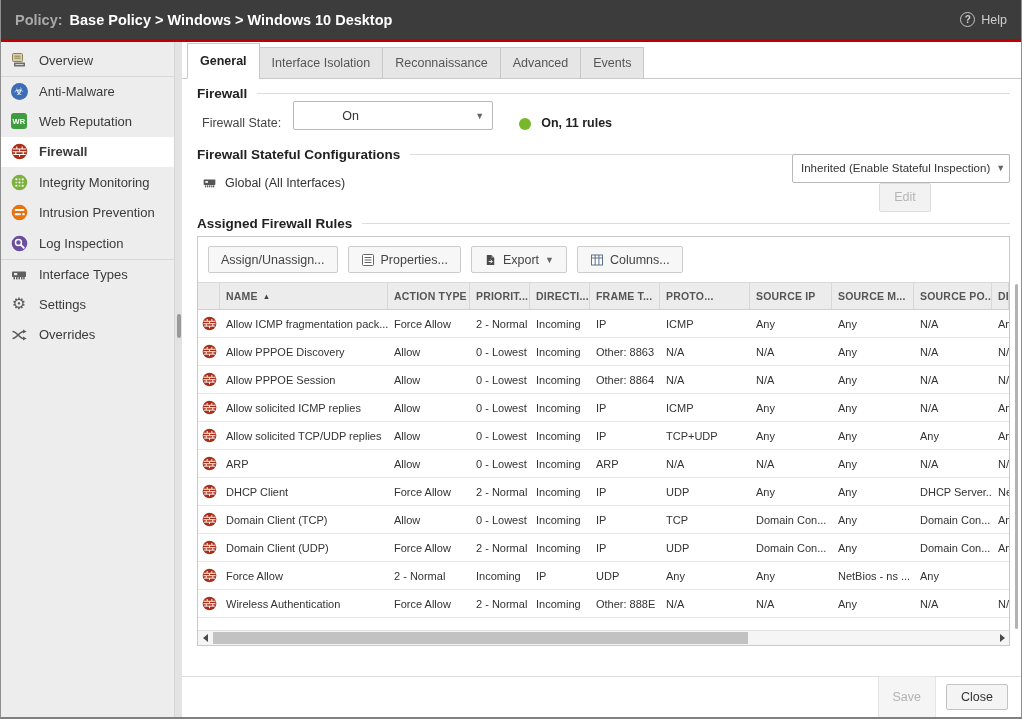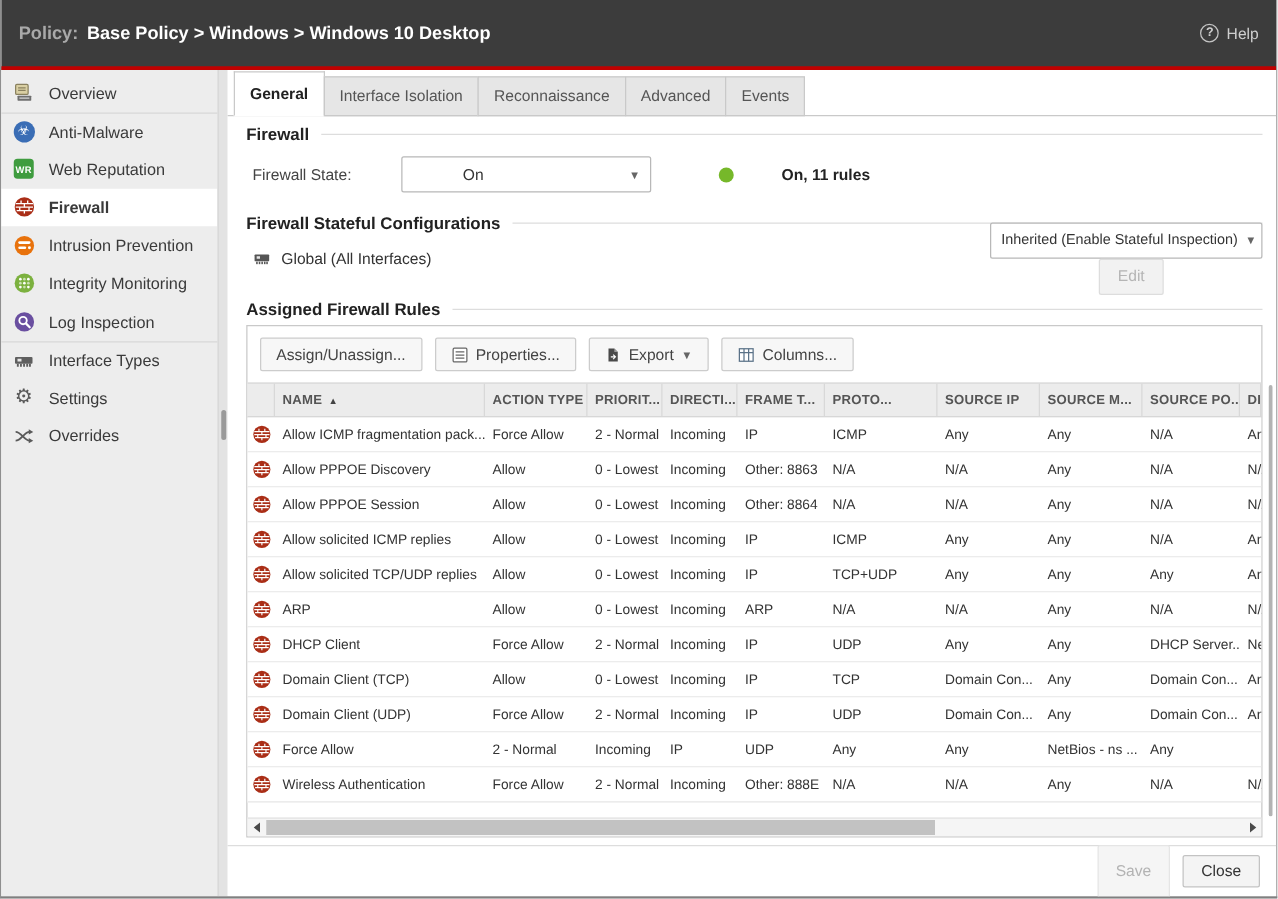--- a/index.html
+++ b/index.html
@@ -3,21 +3,21 @@
 <meta charset="utf-8">
 <style>
   * { margin:0; padding:0; box-sizing:border-box; }
   html,body { width:1022px; height:719px; }
   body { font-family:"Liberation Sans", sans-serif; background:#fff; overflow:hidden; }
 
   .page { width:1022px; height:719px; display:flex; flex-direction:column;
           border-left:1px solid #8f8f8f; border-right:1px solid #8f8f8f; border-bottom:2px solid #808080; overflow:hidden; }
 
   
-  .titlebar { flex:none; height:56px; background:#3c3c3c; border-bottom:3px solid #c00000;
+  .titlebar { flex:none; height:42px; background:#3c3c3c; border-bottom:3px solid #c00000;
               display:flex; align-items:center; padding:0 14px; }
   .titlebar .prefix { color:#a9a9a9; font-size:14.5px; font-weight:bold; margin-right:7px; white-space:nowrap; }
   .titlebar .crumb  { color:#ffffff; font-size:14.5px; font-weight:bold; white-space:nowrap; }
   .helpbox { margin-left:auto; display:flex; align-items:center; gap:6px; color:#cfcfcf; font-size:12.5px; cursor:pointer; }
   .help-q { width:15px; height:15px; border:1.5px solid #c4c4c4; border-radius:50%; display:flex;
             align-items:center; justify-content:center; font-size:10px; font-weight:bold; }
 
   
   .bodyrow { flex:1; display:flex; min-height:0; }
 
@@ -46,21 +46,21 @@
   .tab { height:32px; padding:0 12px; display:flex; align-items:center; font-size:12.5px; color:#555;
          background:#e6e6e6; border:1px solid #c9c9c9; margin-right:-1px; margin-bottom:-1px; cursor:pointer; white-space:nowrap; }
   .tab.active { background:#fff; border-bottom:1px solid #fff; height:36px; font-weight:bold; color:#222; }
 
   .panel { flex:1; min-height:0; padding:6px 11px 0 15px; position:relative; overflow:hidden; }
 
   .sec { display:flex; align-items:center; height:16px; }
   .sec-title { font-size:13.5px; font-weight:bold; color:#222; white-space:nowrap; }
   .sec-line { flex:1; border-top:1px solid #ddd; margin-left:10px; }
 
-  .state-row { margin:10px 0 0 5px; height:29px; display:flex; align-items:center;gap:28px; }
+  .state-row { margin:0 0 0 5px; height:29px; display:flex; align-items:flex-end; }
   .field-label { font-size:12.5px; color:#444; margin-right:12px; white-space:nowrap; }
   .select { height:29px; border:1px solid #b8b8b8; border-radius:2px; background:#fff; display:flex;
             align-items:center; padding:0 8px; font-size:12.5px; color:#333; cursor:pointer; white-space:nowrap; overflow:hidden; }
   .select .caret { margin-left:auto; color:#666; font-size:9px; padding-left:6px; }
   .w200 { width:200px;padding-left:48px; }
   .w218 { width:218px; font-size:11.5px; }
   .status-dot { width:12px; height:12px; border-radius:50%; margin:0 10px 0 26px; flex:none; }
   .status-text { font-size:12.5px; font-weight:bold; color:#222; }
 
   .sec-stateful { margin-top:16px; }
@@ -147,50 +147,50 @@
         <span class="iconbox">
           <svg width="17" height="17" viewBox="0 0 16 16">
               <circle cx="8" cy="8" r="7.3" fill="#aa2e17"></circle>
               <g stroke="#fff" stroke-width="1" fill="none">
                 <path d="M1.5 5.6h13M1.5 8.2h13M2.2 10.8h11.6"></path>
                 <path d="M5.5 3.2v2.4M10.5 3.2v2.4M8 5.6v2.6M4.5 8.2v2.6M11.5 8.2v2.6M8 10.8v2.2"></path>
               </g>
             </svg>
         </span>
         <span class="lbl">Firewall</span>
-      </div>
-      <div class="side-item">
-        <span class="iconbox">
-          <svg width="17" height="17" viewBox="0 0 16 16">
-              <circle cx="8" cy="8" r="7.3" fill="#e8720c"></circle>
-              <rect x="3.4" y="4.7" width="9.2" height="2" rx="1" fill="#fff"></rect>
-              <rect x="3.4" y="8.6" width="6" height="2" rx="1" fill="#fff"></rect>
-              <circle cx="11.8" cy="9.6" r="1.1" fill="#fff"></circle>
-            </svg>
-        </span>
-        <span class="lbl">Intrusion Prevention</span>
       </div>
       <div class="side-item">
         <span class="iconbox">
           <svg width="17" height="17" viewBox="0 0 16 16">
               <circle cx="8" cy="8" r="7.3" fill="#7cb13f"></circle>
               <g fill="#fff">
                 <circle cx="5" cy="5" r="1"></circle>
                 <circle cx="8" cy="5" r="1" opacity=".6"></circle>
                 <circle cx="11" cy="5" r="1"></circle>
                 <circle cx="5" cy="8" r="1" opacity=".6"></circle>
                 <circle cx="8" cy="8" r="1"></circle>
                 <circle cx="11" cy="8" r="1" opacity=".6"></circle>
                 <circle cx="5" cy="11" r="1"></circle>
                 <circle cx="8" cy="11" r="1" opacity=".6"></circle>
                 <circle cx="11" cy="11" r="1"></circle>
               </g>
             </svg>
         </span>
         <span class="lbl">Integrity Monitoring</span>
+      </div>
+      <div class="side-item">
+        <span class="iconbox">
+          <svg width="17" height="17" viewBox="0 0 16 16">
+              <circle cx="8" cy="8" r="7.3" fill="#e8720c"></circle>
+              <rect x="3.4" y="4.7" width="9.2" height="2" rx="1" fill="#fff"></rect>
+              <rect x="3.4" y="8.6" width="6" height="2" rx="1" fill="#fff"></rect>
+              <circle cx="11.8" cy="9.6" r="1.1" fill="#fff"></circle>
+            </svg>
+        </span>
+        <span class="lbl">Intrusion Prevention</span>
       </div>
       <div class="side-item">
         <span class="iconbox">
           <svg width="17" height="17" viewBox="0 0 16 16">
               <circle cx="8" cy="8" r="7.3" fill="#6a4fa0"></circle>
               <circle cx="7" cy="7" r="2.8" fill="none" stroke="#fff" stroke-width="1.4"></circle>
               <line x1="9.3" y1="9.3" x2="12" y2="12" stroke="#fff" stroke-width="1.7" stroke-linecap="round"></line>
             </svg>
         </span>
         <span class="lbl">Log Inspection</span>

